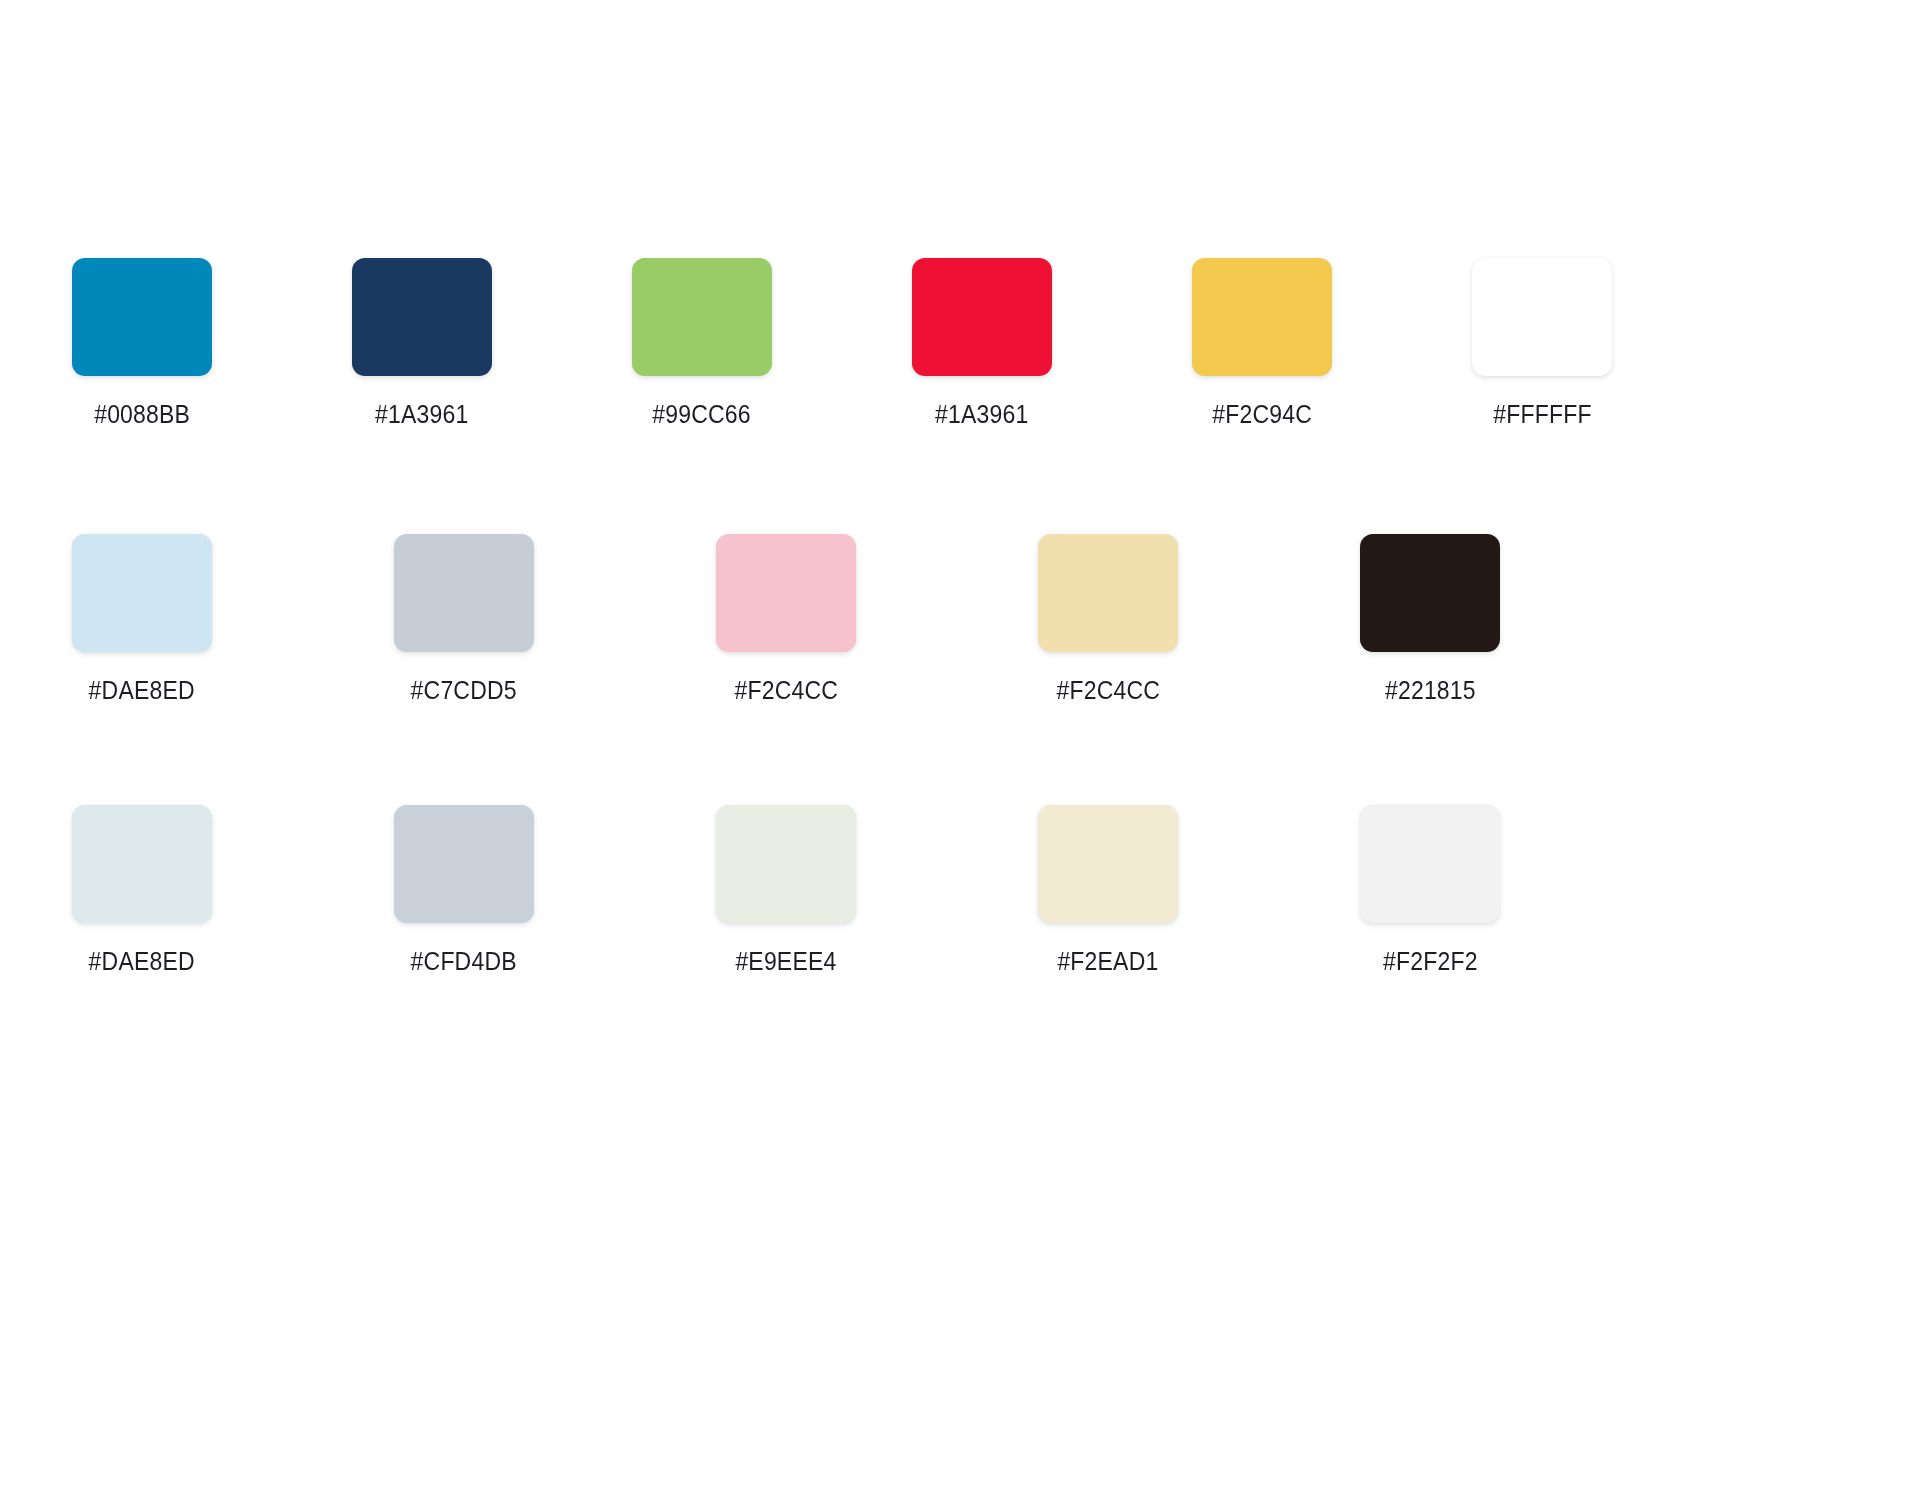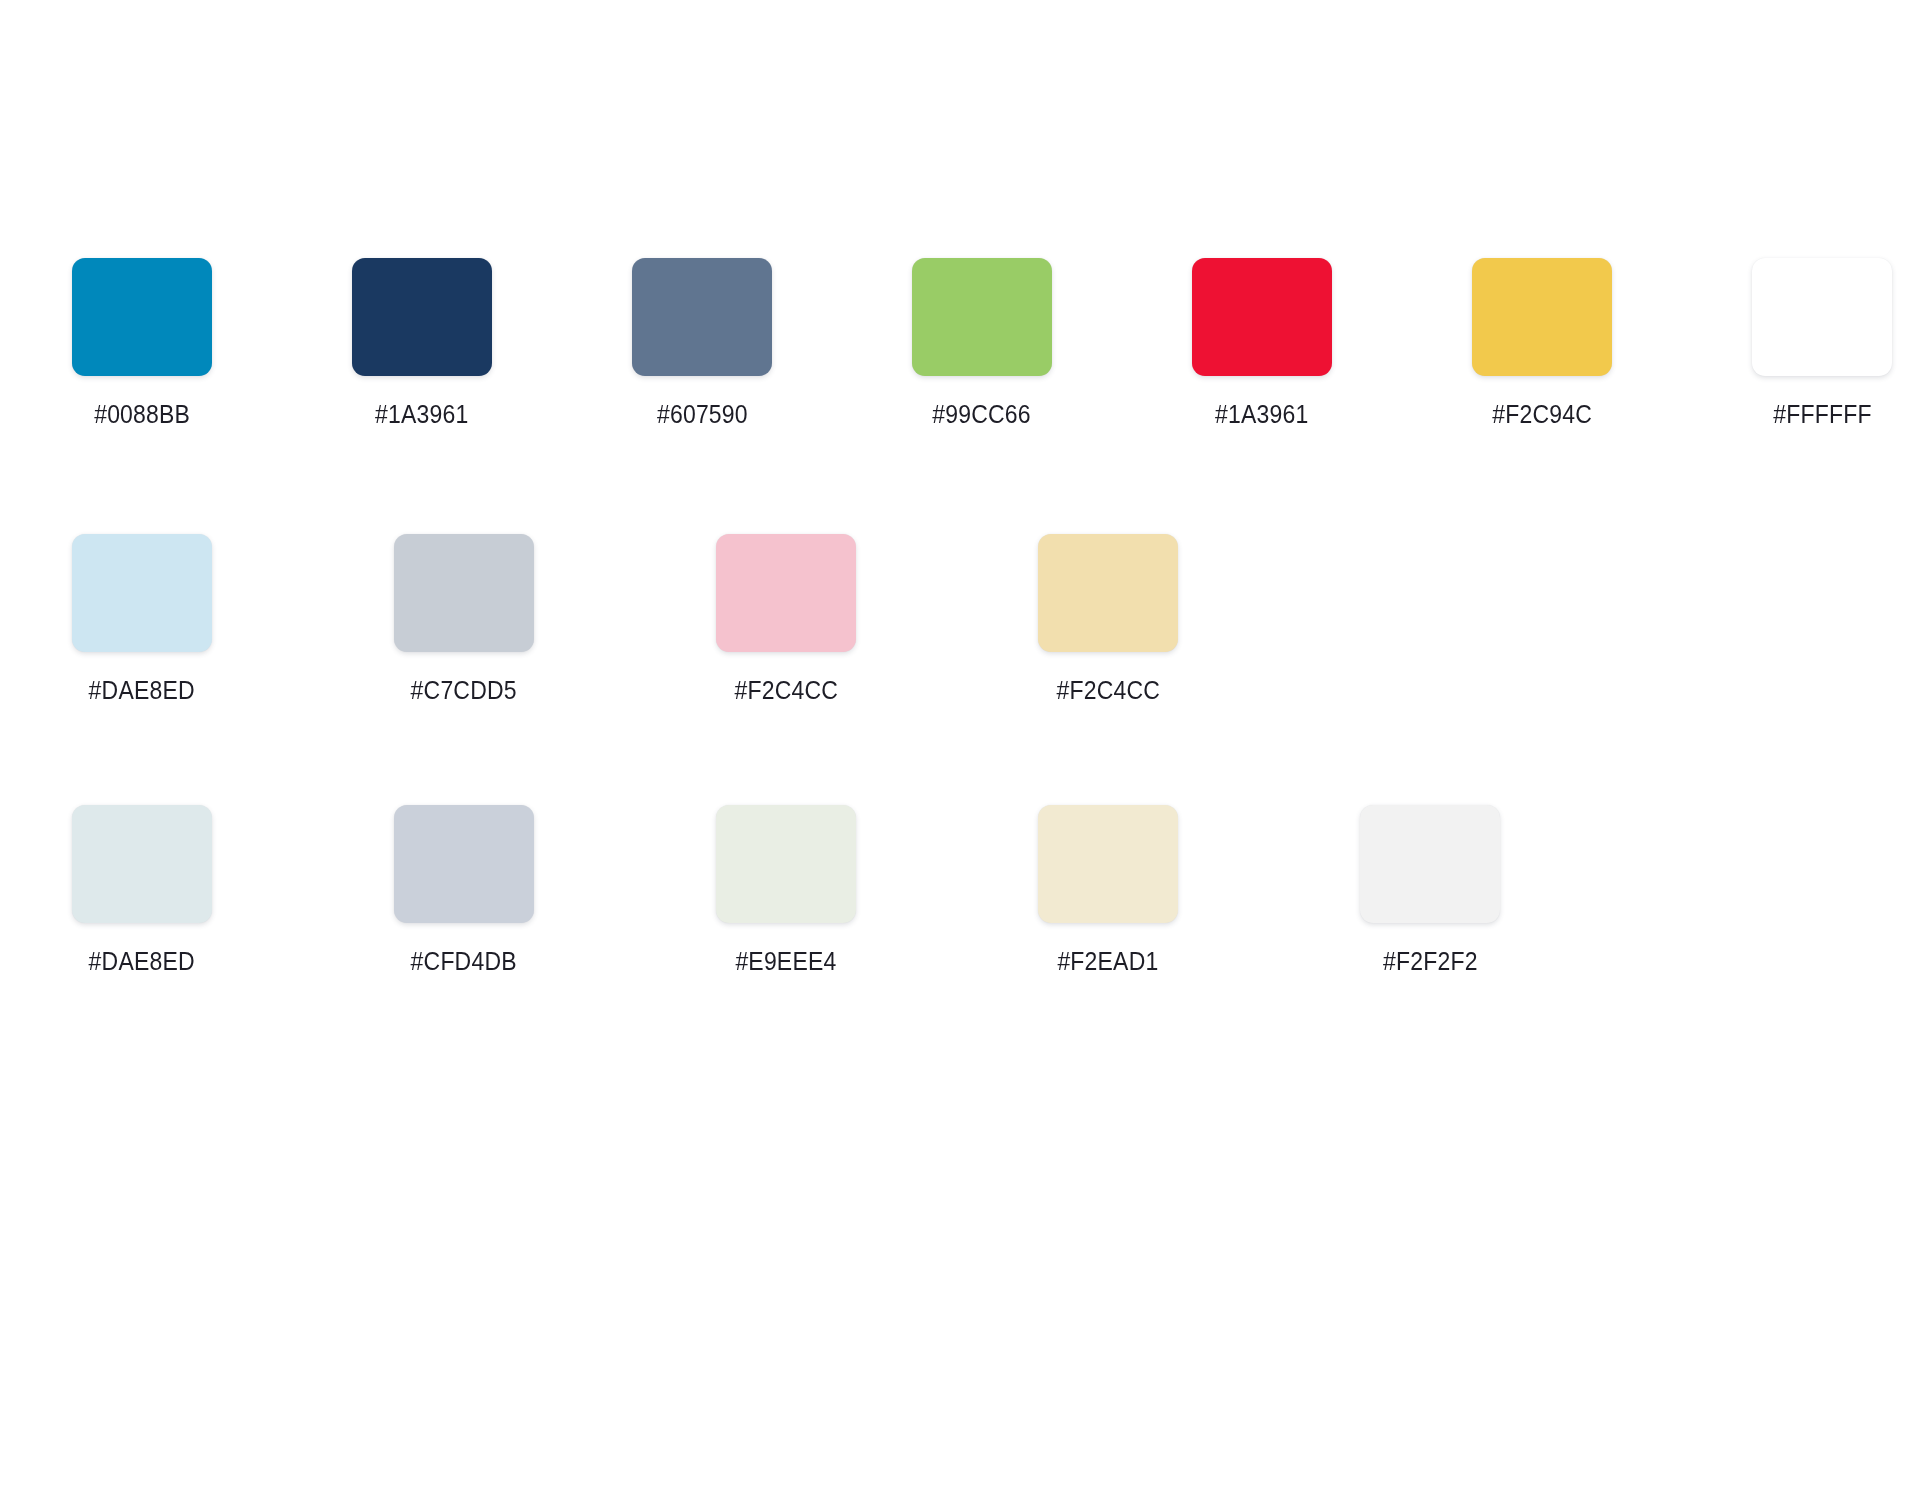--- a/index.html
+++ b/index.html
@@ -92,24 +92,20 @@
       <div class="swatch-row row-1">
         <div class="swatch-cell">
           <div class="swatch-chip" style="background: rgb(0, 136, 187);"></div>
           <div class="swatch-label" style="color: rgb(29, 29, 38);">#0088BB</div>
         </div>
         <div class="swatch-cell">
           <div class="swatch-chip" style="background: rgb(26, 57, 97);"></div>
           <div class="swatch-label" style="color: rgb(29, 29, 38);">#1A3961</div>
         </div>
         <div class="swatch-cell">
-          <div class="swatch-chip" style="background: rgb(96, 117, 144);"></div>
-          <div class="swatch-label" style="color: rgb(29, 29, 38);">#607590</div>
-        </div>
-        <div class="swatch-cell">
           <div class="swatch-chip" style="background: rgb(153, 204, 102);"></div>
           <div class="swatch-label" style="color: rgb(29, 29, 38);">#99CC66</div>
         </div>
         <div class="swatch-cell">
           <div class="swatch-chip" style="background: rgb(238, 17, 51);"></div>
           <div class="swatch-label" style="color: rgb(29, 29, 38);">#1A3961</div>
         </div>
         <div class="swatch-cell">
           <div class="swatch-chip" style="background: rgb(242, 201, 76);"></div>
           <div class="swatch-label" style="color: rgb(29, 29, 38);">#F2C94C</div>
@@ -129,20 +125,24 @@
           <div class="swatch-label" style="color: rgb(29, 29, 38);">#C7CDD5</div>
         </div>
         <div class="swatch-cell">
           <div class="swatch-chip" style="background: rgb(245, 194, 206);"></div>
           <div class="swatch-label" style="color: rgb(29, 29, 38);">#F2C4CC</div>
         </div>
         <div class="swatch-cell">
           <div class="swatch-chip" style="background: rgb(242, 223, 174);"></div>
           <div class="swatch-label" style="color: rgb(29, 29, 38);">#F2C4CC</div>
         </div>
+        <div class="swatch-cell">
+          <div class="swatch-chip" style="background: rgb(34, 24, 21);"></div>
+          <div class="swatch-label" style="color: rgb(29, 29, 38);">#221815</div>
+        </div>
       </div>
       <div class="swatch-row row-3">
         <div class="swatch-cell">
           <div class="swatch-chip" style="background: rgb(222, 233, 235);"></div>
           <div class="swatch-label" style="color: rgb(29, 29, 38);">#DAE8ED</div>
         </div>
         <div class="swatch-cell">
           <div class="swatch-chip" style="background: rgb(202, 208, 218);"></div>
           <div class="swatch-label" style="color: rgb(29, 29, 38);">#CFD4DB</div>
         </div>

